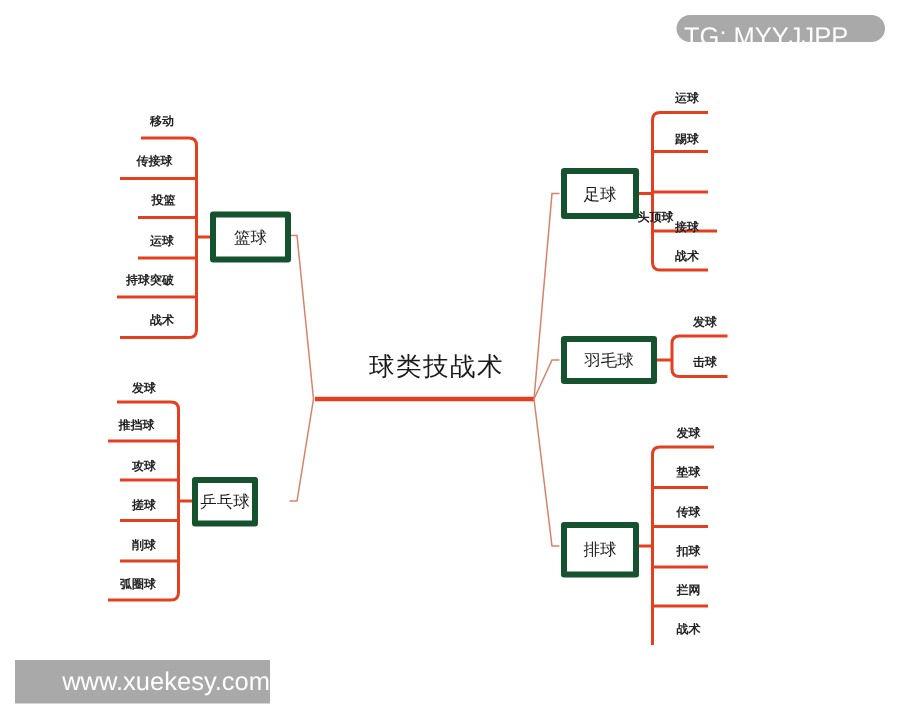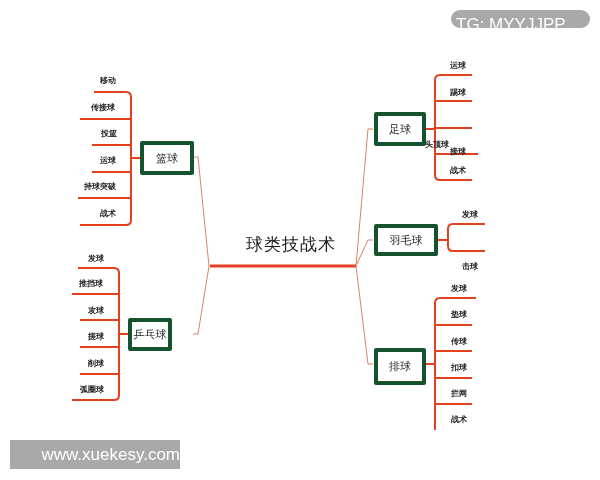--- a/index.html
+++ b/index.html
@@ -93,21 +93,21 @@
 <div class="lbl" style="left:88px;top:359px;">削球</div>
 <div class="lbl" style="left:80px;top:385px;">弧圈球</div>
 
 <div class="lbl" style="left:450px;top:61px;">运球</div>
 <div class="lbl" style="left:450px;top:88px;">踢球</div>
 <div class="lbl" style="left:450px;top:114px;margin-top:33px;">接球</div>
 <div class="lbl" style="left:425px;top:140px;">头顶球</div>
 <div class="lbl" style="left:450px;top:166px;">战术</div>
 
 <div class="lbl" style="left:462px;top:210px;">发球</div>
-<div class="lbl" style="left:462px;top:237px;margin-top:25px;">击球</div>
+<div class="lbl" style="left:462px;top:237px;">击球</div>
 
 <div class="lbl" style="left:451px;top:284px;">发球</div>
 <div class="lbl" style="left:451px;top:310px;">垫球</div>
 <div class="lbl" style="left:451px;top:337px;font-family:Liberation Serif, serif;">传球</div>
 <div class="lbl" style="left:451px;top:363px;">扣球</div>
 <div class="lbl" style="left:451px;top:389px;">拦网</div>
 <div class="lbl" style="left:451px;top:415px;">战术</div>
 
 <div class="wm wm-top">TG: MYYJJPP</div>
 <div class="wm wm-bot">www.xuekesy.com</div>

